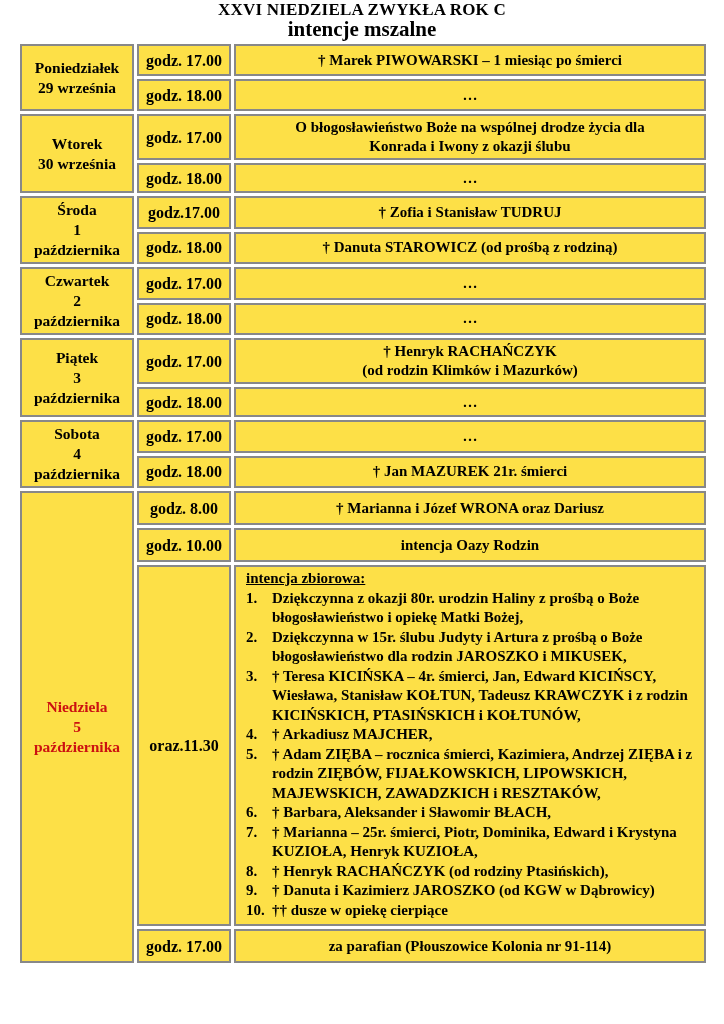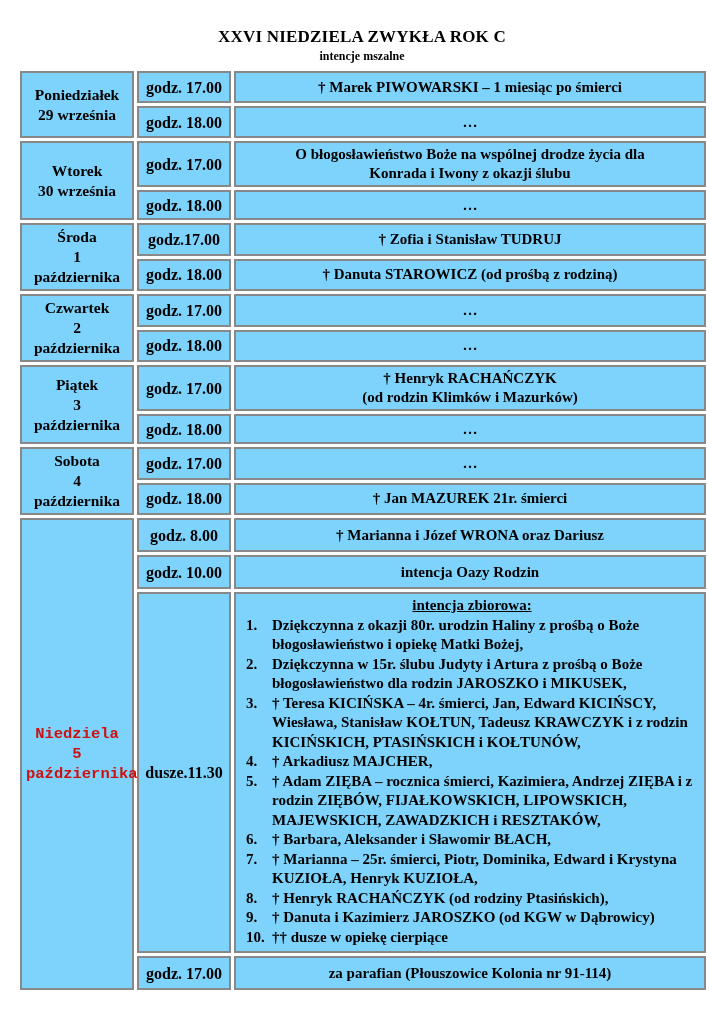--- a/index.html
+++ b/index.html
@@ -9,77 +9,75 @@
   }
   body {
     width: 724px;
     height: 1024px;
     overflow: hidden;
     font-family: "Liberation Serif", "DejaVu Serif", serif;
     font-weight: bold;
     color: #000000;
   }
   .page {
-    padding-top: 27px;
   }
   .title, .subtitle {
     text-align: center;
     margin: 0;
     font-weight: bold;
   }
   .title {
     font-size: 17px;
     line-height: 20px;
     letter-spacing: 0.2px;
   }
   .subtitle {
-    font-size: 12px;
+    font-size: 21px;
     line-height: 19px;
     margin-bottom: 2px;
   }
   table.schedule {
     margin-left: 17px;
     width: 692px;
     table-layout: fixed;
     border-collapse: separate;
     border-spacing: 3px;
   }
   col.c-day  { width: 114px; }
   col.c-time { width: 94px;  }
   col.c-int  { width: auto;  }
   td {
     border: 2px solid #888888;
-    background: #7dd3fc;
+    background: #fde047;
     vertical-align: middle;
     text-align: center;
     font-size: 15px;
     line-height: 19px;
     padding: 2px 4px;
     white-space: pre-line;
     font-weight: bold;
   }
   td.day {
     font-size: 15.5px;
     line-height: 20px;
   }
   td.day--sun {
     color: #cc1111;
-    font-family: Liberation Mono, monospace;
   }
   td.time {
     font-size: 16px;
   }
   td.list-cell {
     text-align: left;
     vertical-align: top;
     padding: 2px 6px 4px 10px;
     white-space: normal;
   }
   .list-header {
-    text-align: center;
+    text-align: left;
     text-decoration: underline;
     line-height: 19.5px;
   }
   .olist { }
   .li {
     display: flex;
     line-height: 19.5px;
   }
   .li .num {
     flex: 0 0 26px;
@@ -185,21 +183,21 @@
 5
 października</td>
         <td class="time">godz. 8.00</td>
         <td class="int">† Marianna i Józef WRONA oraz Dariusz</td>
       </tr>
       <tr class="rh-m">
         <td class="time">godz. 10.00</td>
         <td class="int">intencja Oazy Rodzin</td>
       </tr>
       <tr>
-        <td class="time">dusze.11.30</td>
+        <td class="time">oraz.11.30</td>
         <td class="int list-cell">
           <div class="list-header">intencja zbiorowa:</div>
           <div class="olist">
             <div class="li">
               <span class="num">1.</span>
               <span class="txt">Dziękczynna z okazji 80r. urodzin Haliny z prośbą o Boże błogosławieństwo i opiekę Matki Bożej,</span>
             </div>
             <div class="li">
               <span class="num">2.</span>
               <span class="txt">Dziękczynna w 15r. ślubu Judyty i Artura z prośbą o Boże błogosławieństwo dla rodzin JAROSZKO i MIKUSEK,</span>

